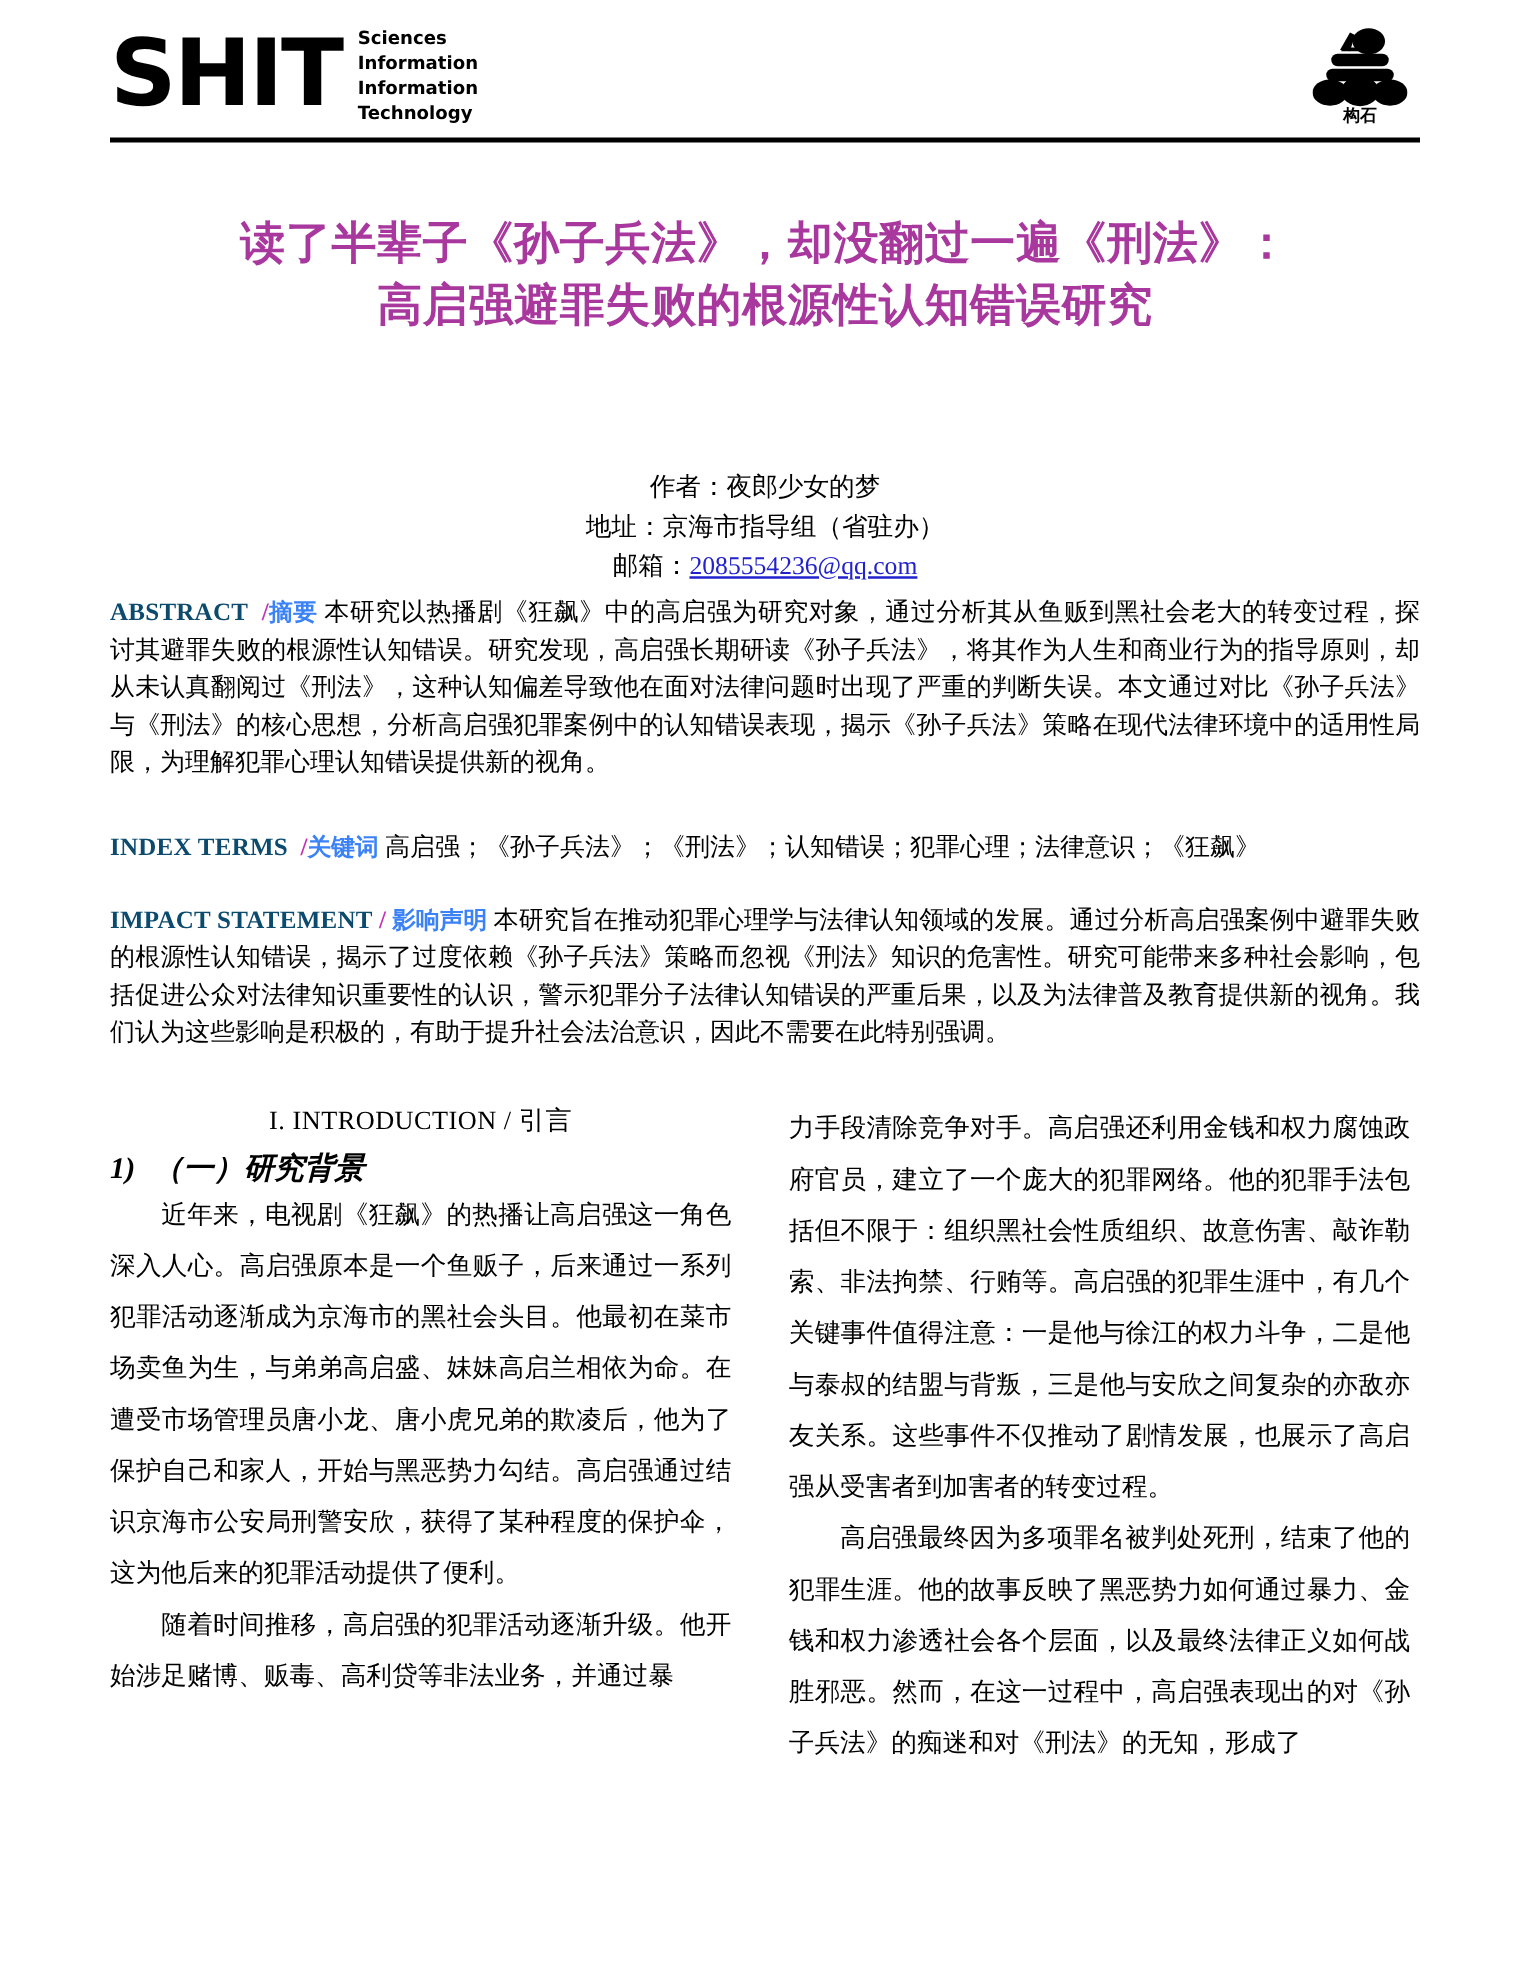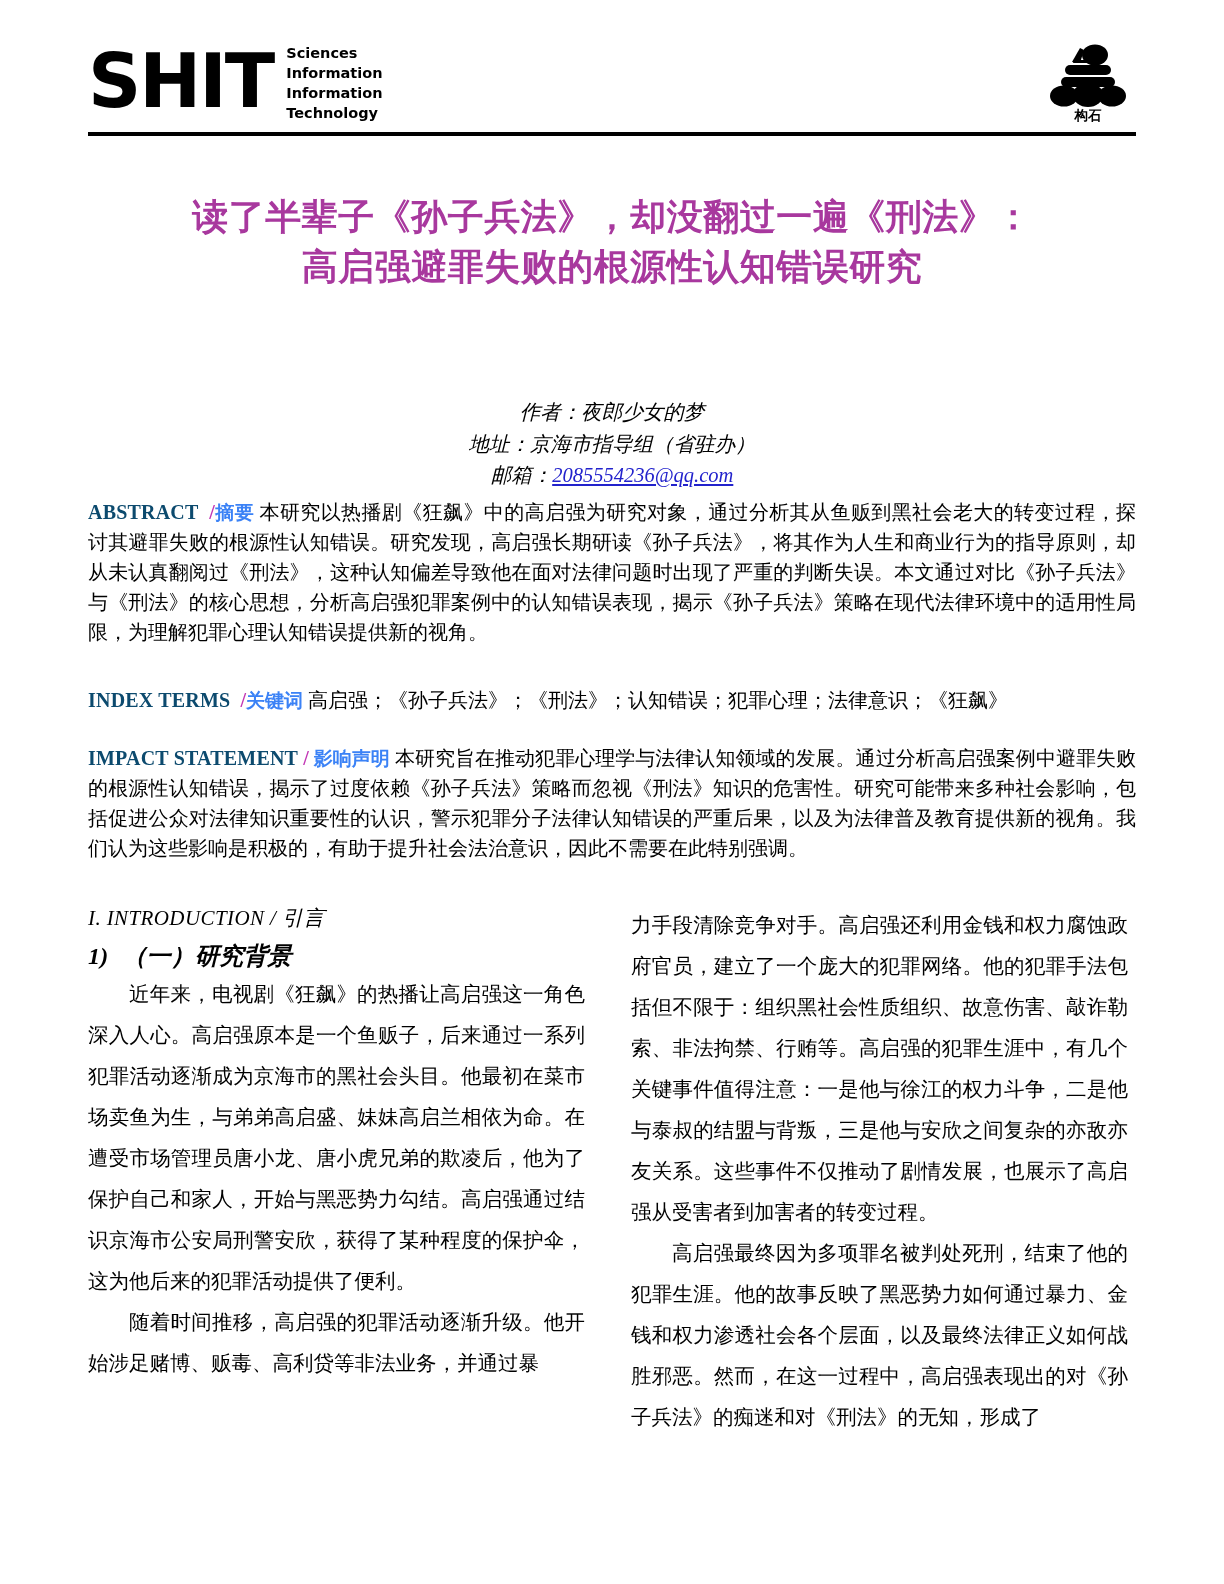--- a/index.html
+++ b/index.html
@@ -22,21 +22,21 @@
     box-sizing: border-box;
     padding: 0 88px;
     position: relative;
   }
 
   
   .masthead {
     display: flex;
     align-items: flex-start;
     justify-content: space-between;
-    padding-top: 40px;
+    padding-top: 18px;
     height: 86px;
   }
   .brand {
     display: flex;
     align-items: center;
   }
   .brand-word {
     font-family: "DejaVu Sans", "Liberation Sans", sans-serif;
     font-weight: 700;
     font-size: 74px;
@@ -85,21 +85,21 @@
   }
   .doc-title .t-line { display: block; }
 
   
   .author-block {
     text-align: center;
     margin-top: 106px;
     font-size: 20.5px;
     line-height: 1.52;
   }
-  .author-block .row { display: block; font-style: italic; }
+  .author-block .row { display: block; }
   .email-link {
     color: #2222CC;
     text-decoration: underline;
   }
 
   
   .sec-block {
     font-size: 20px;
     line-height: 1.5;
     text-align: justify;
@@ -132,26 +132,26 @@
   .columns {
     display: flex;
     gap: 46px;
     margin-top: 42px;
   }
   .col {
     width: 497px;
     flex: 0 0 497px;
   }
   .sec-heading {
+    text-align: center;
     font-size: 21px;
     line-height: 1.3;
     margin: 0 0 6px 0;
     font-variant: small-caps;
     letter-spacing: 0.4px;
-    font-style: italic;
   }
   .subsec-heading {
     font-weight: 700;
     font-style: italic;
     font-size: 24px;
     margin: 8px 0 2px 0;
     letter-spacing: 0.2px;
   }
   .subsec-heading .num { margin-right: 14px; }
   .para {

